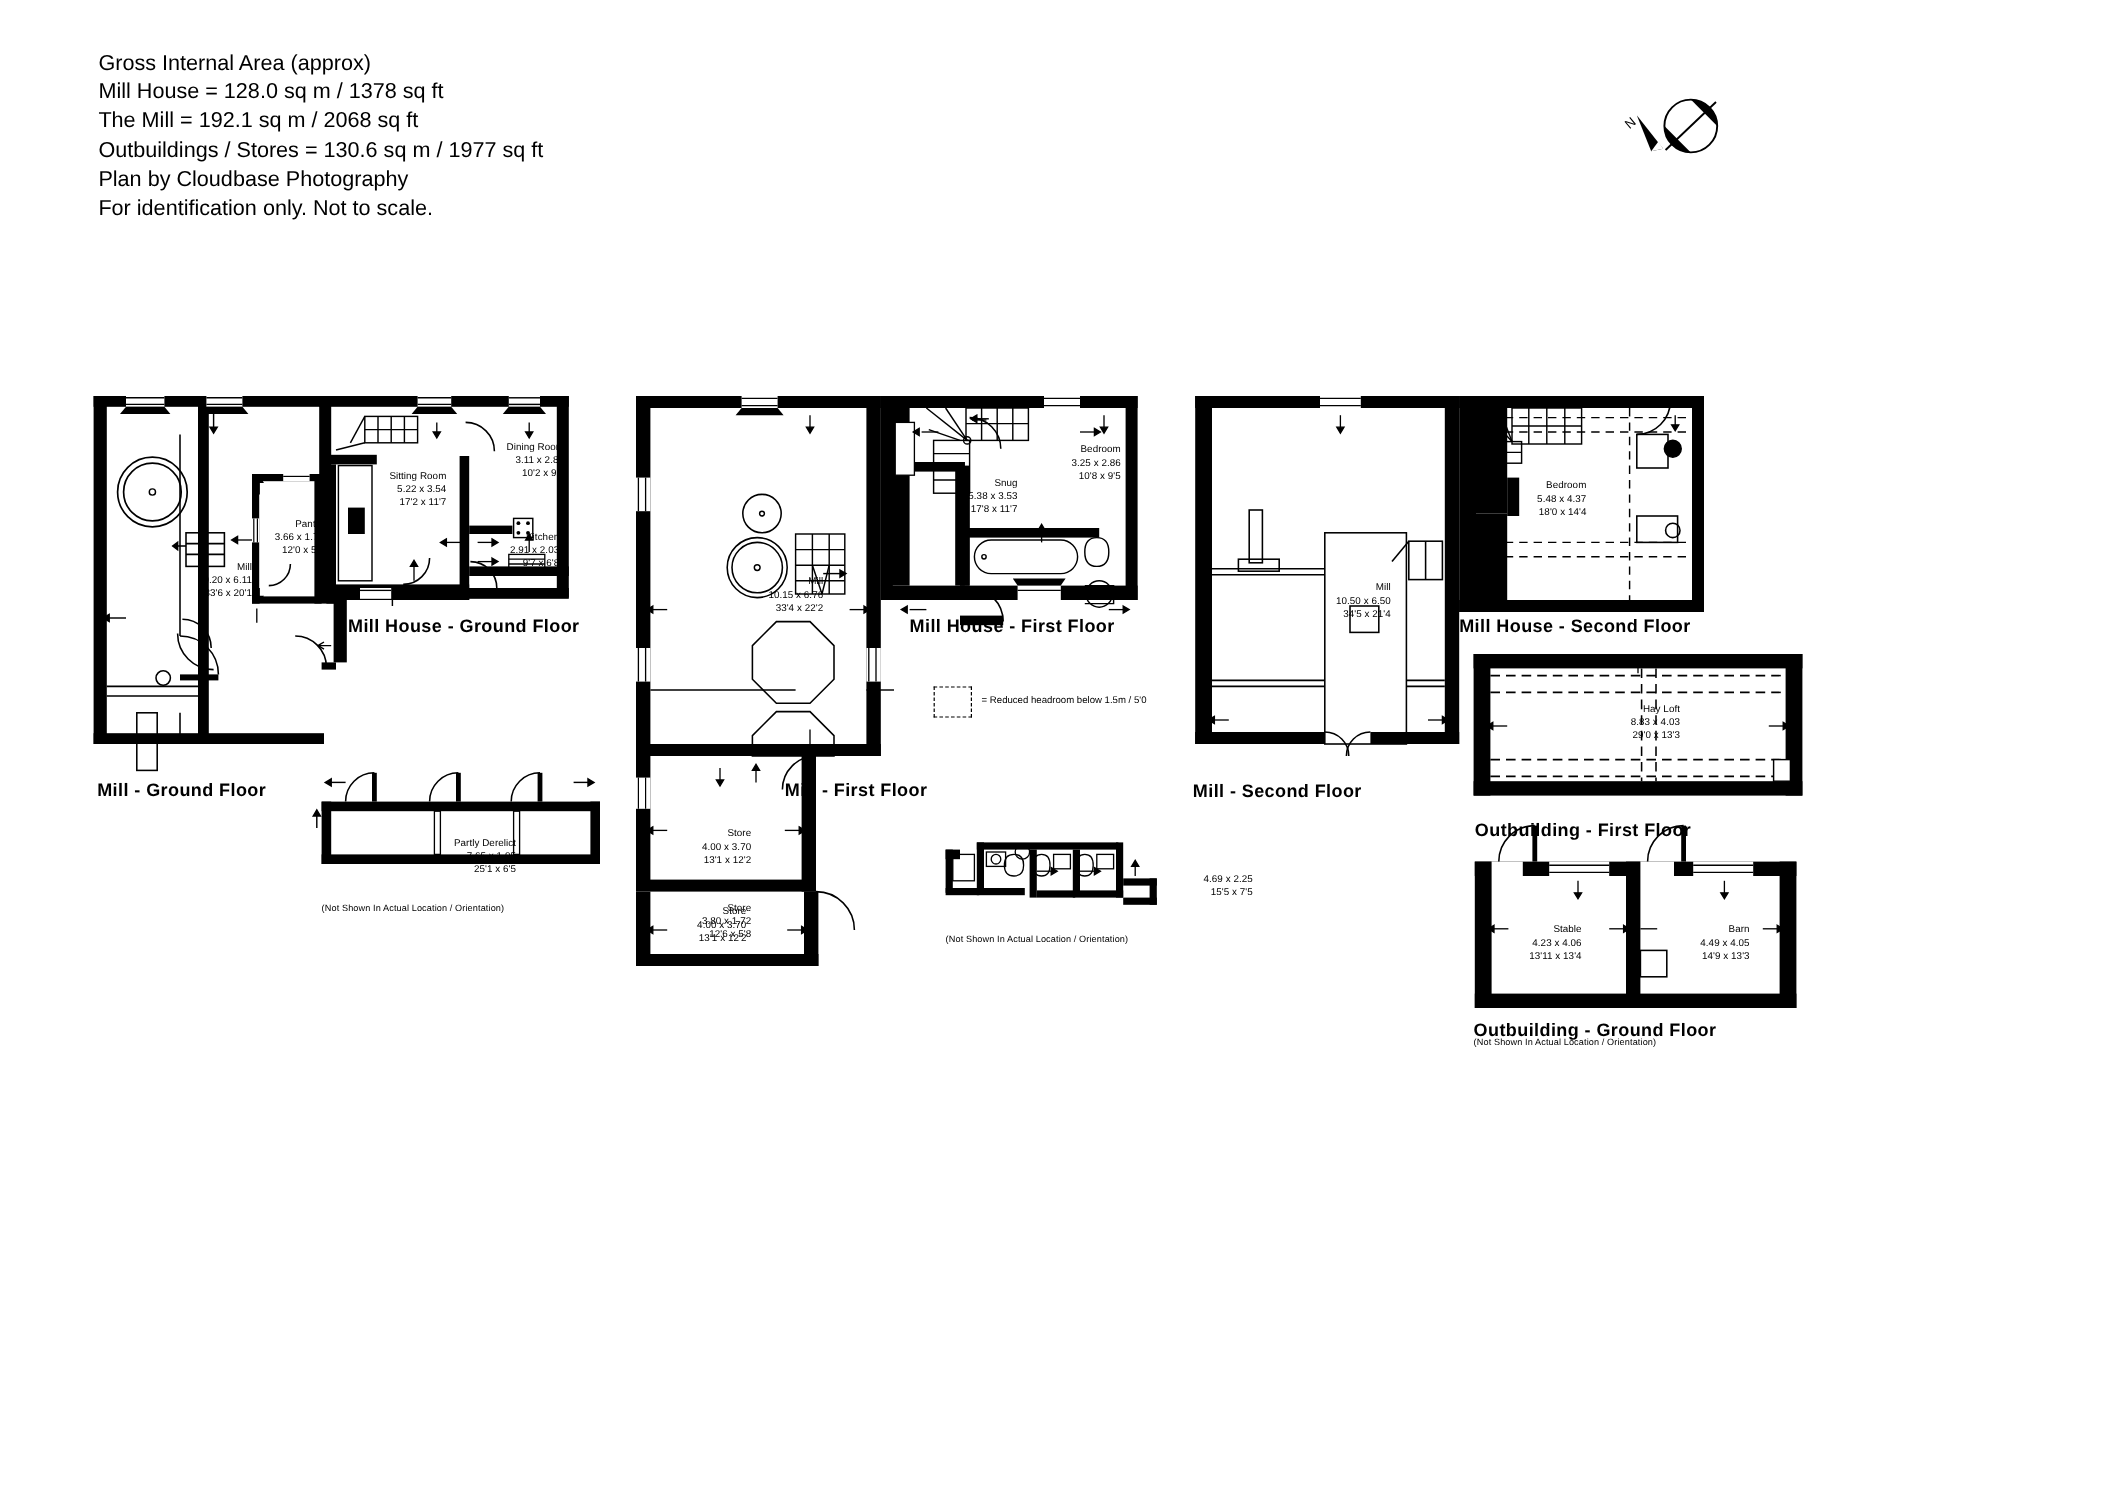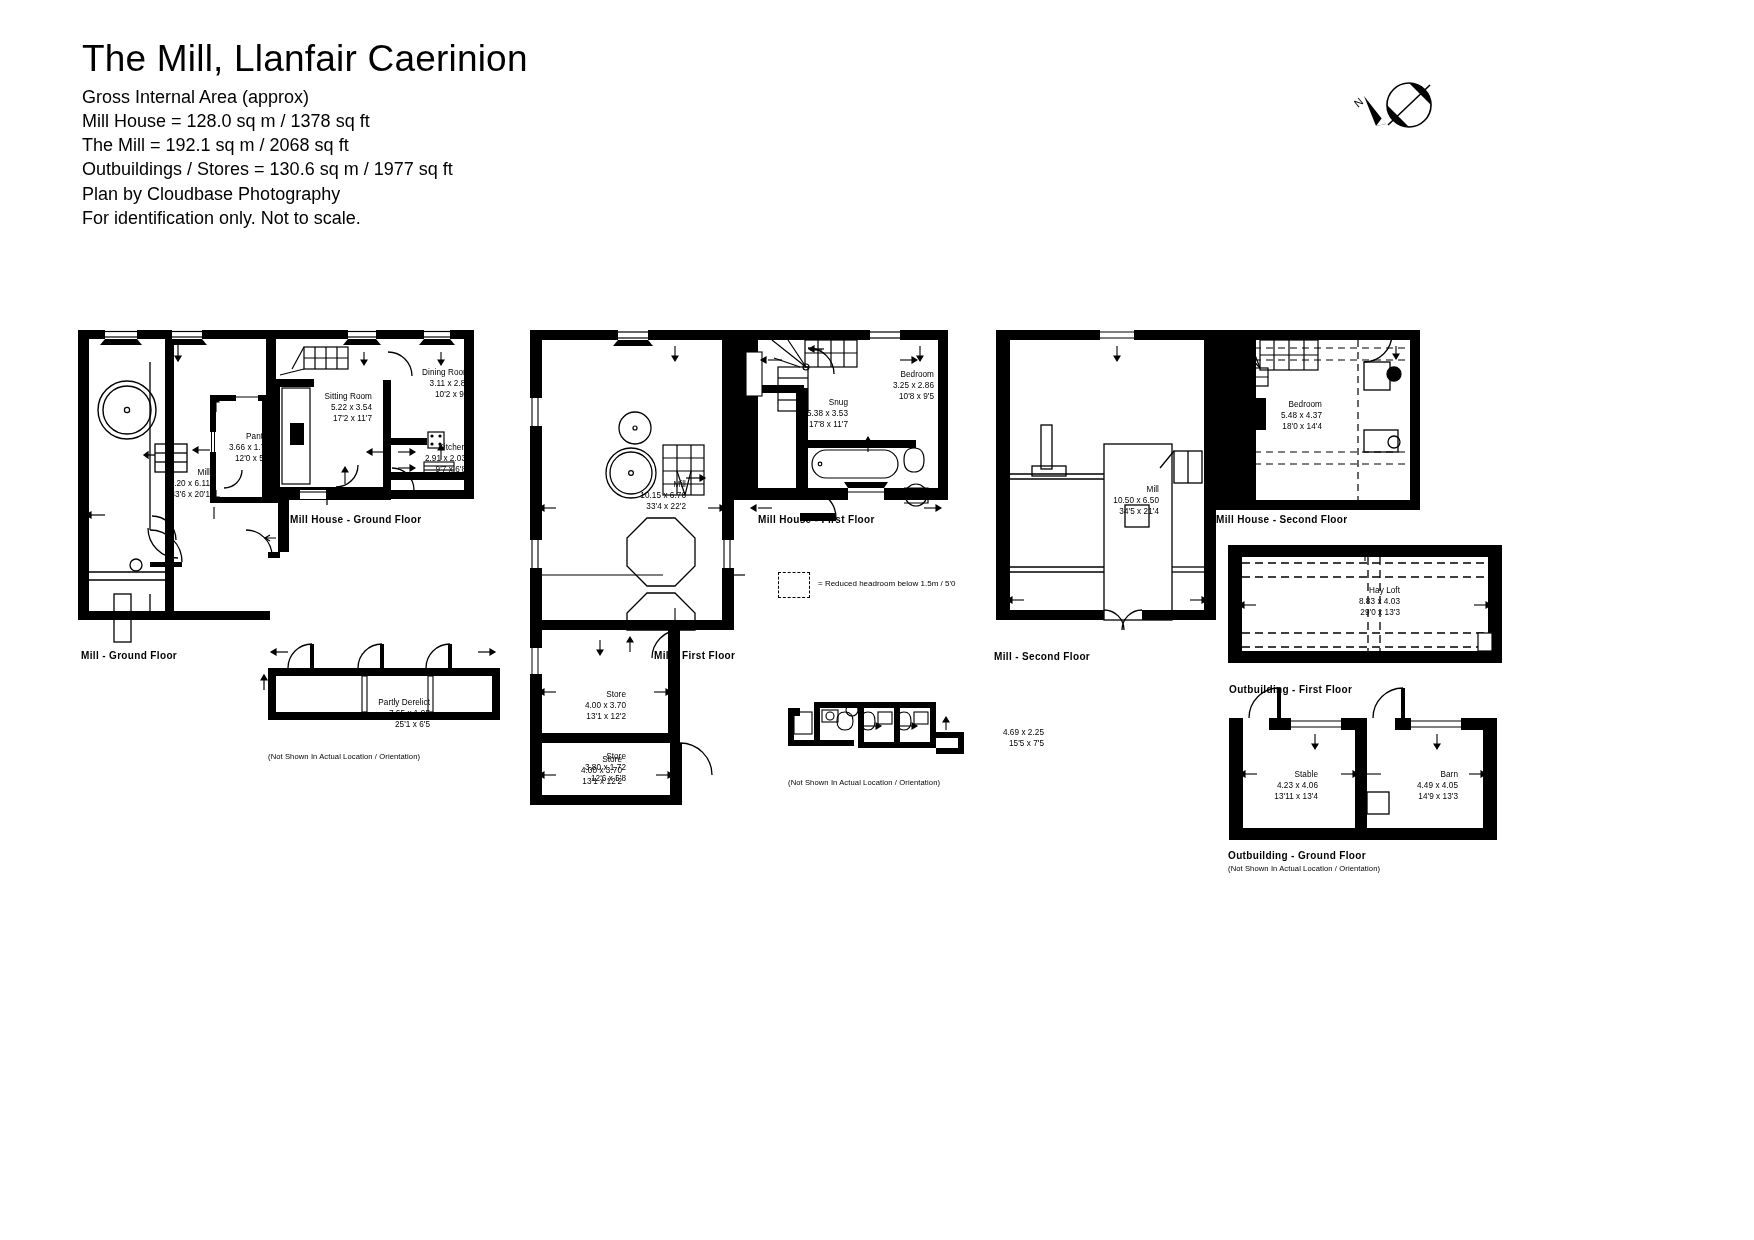--- a/index.html
+++ b/index.html
@@ -6,36 +6,35 @@
   body{width:1754px;height:1240px;position:relative;overflow:hidden;
        font-family:"Liberation Sans","DejaVu Sans",sans-serif;color:#000;}
   .abs{position:absolute;}
   
   #title-block{left:82px;top:40px;}
   #title-block .main-title{font-size:37px;font-weight:400;letter-spacing:.2px;margin:0 0 6px 0;line-height:1.05;}
   #title-block .sub{font-size:18px;line-height:1.345;margin:0;white-space:nowrap;}
   
   #compass{left:1352px;top:80px;width:90px;height:72px;}
   
-  .plan-label{font-size:10px;font-weight:bold;letter-spacing:.35px;white-space:nowrap;}
+  .plan-label{font-size:15px;font-weight:bold;letter-spacing:.35px;white-space:nowrap;}
   .note-small{font-size:7.6px;letter-spacing:.1px;white-space:nowrap;}
   
   .room{font-size:8.2px;line-height:1.32;text-align:right;white-space:nowrap;letter-spacing:.05px;}
   .room .rname{display:block;}
   .room .rm{display:block;}
   .room .rf{display:block;}
   .dash{position:absolute;box-sizing:border-box;border:1.3px dashed #000;background:transparent;}
   svg{display:block;overflow:visible;}
   .legend-text{font-size:8px;white-space:nowrap;}
 </style>
 </head>
 <body>
 
 <div class="abs" id="title-block">
-  <div class="main-title">The Mill, Llanfair Caerinion</div>
   <div class="sub">Gross Internal Area (approx)</div>
   <div class="sub">Mill House = 128.0 sq m / 1378 sq ft</div>
   <div class="sub">The Mill = 192.1 sq m / 2068 sq ft</div>
   <div class="sub">Outbuildings / Stores = 130.6 sq m / 1977 sq ft</div>
   <div class="sub">Plan by Cloudbase Photography</div>
   <div class="sub">For identification only. Not to scale.</div>
 </div>
 
 <div class="abs" id="compass">
   <svg width="90" height="72" viewBox="0 0 90 72">

